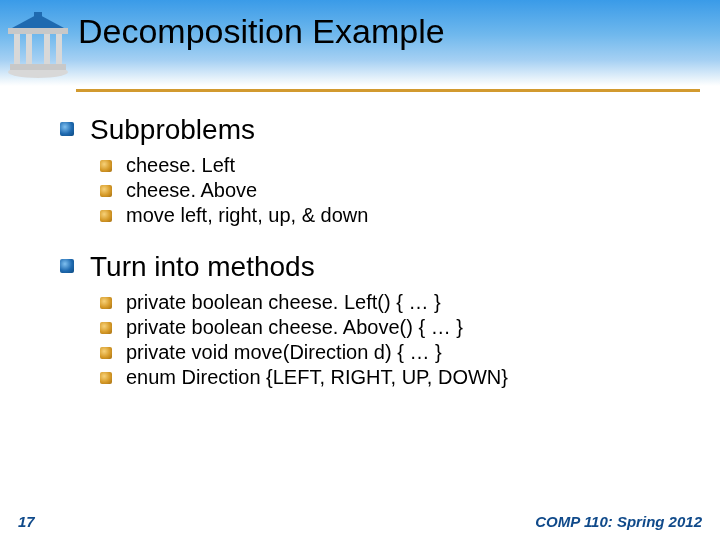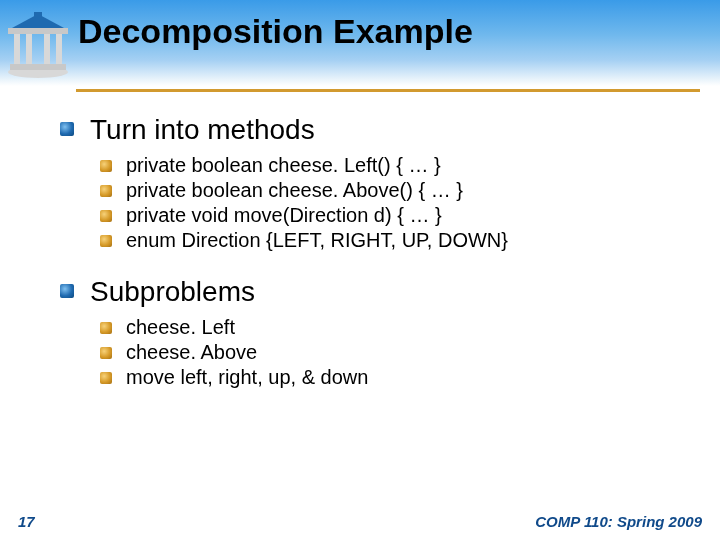--- a/index.html
+++ b/index.html
@@ -18,21 +18,21 @@
   }
   .logo {
     position: absolute;
     left: 4px;
     top: 12px;
     width: 68px;
     height: 68px;
   }
   .title {
     font-family: Verdana, Geneva, sans-serif;
-    font-weight: bold;
+    font-weight: normal;
     font-size: 34px;
     color: #000;
   }
   .title-rule {
     position: absolute;
     left: 76px;
     right: 20px;
     bottom: -6px;
     height: 3px;
     background: #d29a2f;
@@ -115,20 +115,39 @@
     </svg>
     <div class="title">Decomposition Example</div>
     <div class="title-rule"></div>
   </div>
 
   <div class="content">
     <ul class="top-list">
 
       <li>
         <span class="top-bullet"></span>
+        <span class="top-text">Subproblems</span>
+        <ul class="sub-list">
+          <li>
+            <span class="sub-bullet"></span>
+            <span class="sub-text">cheese. Left</span>
+          </li>
+          <li>
+            <span class="sub-bullet"></span>
+            <span class="sub-text">cheese. Above</span>
+          </li>
+          <li>
+            <span class="sub-bullet"></span>
+            <span class="sub-text">move left, right, up, &amp; down</span>
+          </li>
+        </ul>
+      </li>
+
+      <li>
+        <span class="top-bullet"></span>
         <span class="top-text">Turn into methods</span>
         <ul class="sub-list">
           <li>
             <span class="sub-bullet"></span>
             <span class="sub-text">private boolean cheese. Left() { … }</span>
           </li>
           <li>
             <span class="sub-bullet"></span>
             <span class="sub-text">private boolean cheese. Above() { … }</span>
           </li>
@@ -136,40 +155,21 @@
             <span class="sub-bullet"></span>
             <span class="sub-text">private void move(Direction d) { … }</span>
           </li>
           <li>
             <span class="sub-bullet"></span>
             <span class="sub-text">enum Direction {LEFT, RIGHT, UP, DOWN}</span>
           </li>
         </ul>
       </li>
 
-      <li>
-        <span class="top-bullet"></span>
-        <span class="top-text">Subproblems</span>
-        <ul class="sub-list">
-          <li>
-            <span class="sub-bullet"></span>
-            <span class="sub-text">cheese. Left</span>
-          </li>
-          <li>
-            <span class="sub-bullet"></span>
-            <span class="sub-text">cheese. Above</span>
-          </li>
-          <li>
-            <span class="sub-bullet"></span>
-            <span class="sub-text">move left, right, up, &amp; down</span>
-          </li>
-        </ul>
-      </li>
-
     </ul>
   </div>
 
   <div class="footer">
     <span>17</span>
-    <span>COMP 110: Spring 2009</span>
+    <span>COMP 110: Spring 2012</span>
   </div>
 
 </div>
 
 </body></html>

